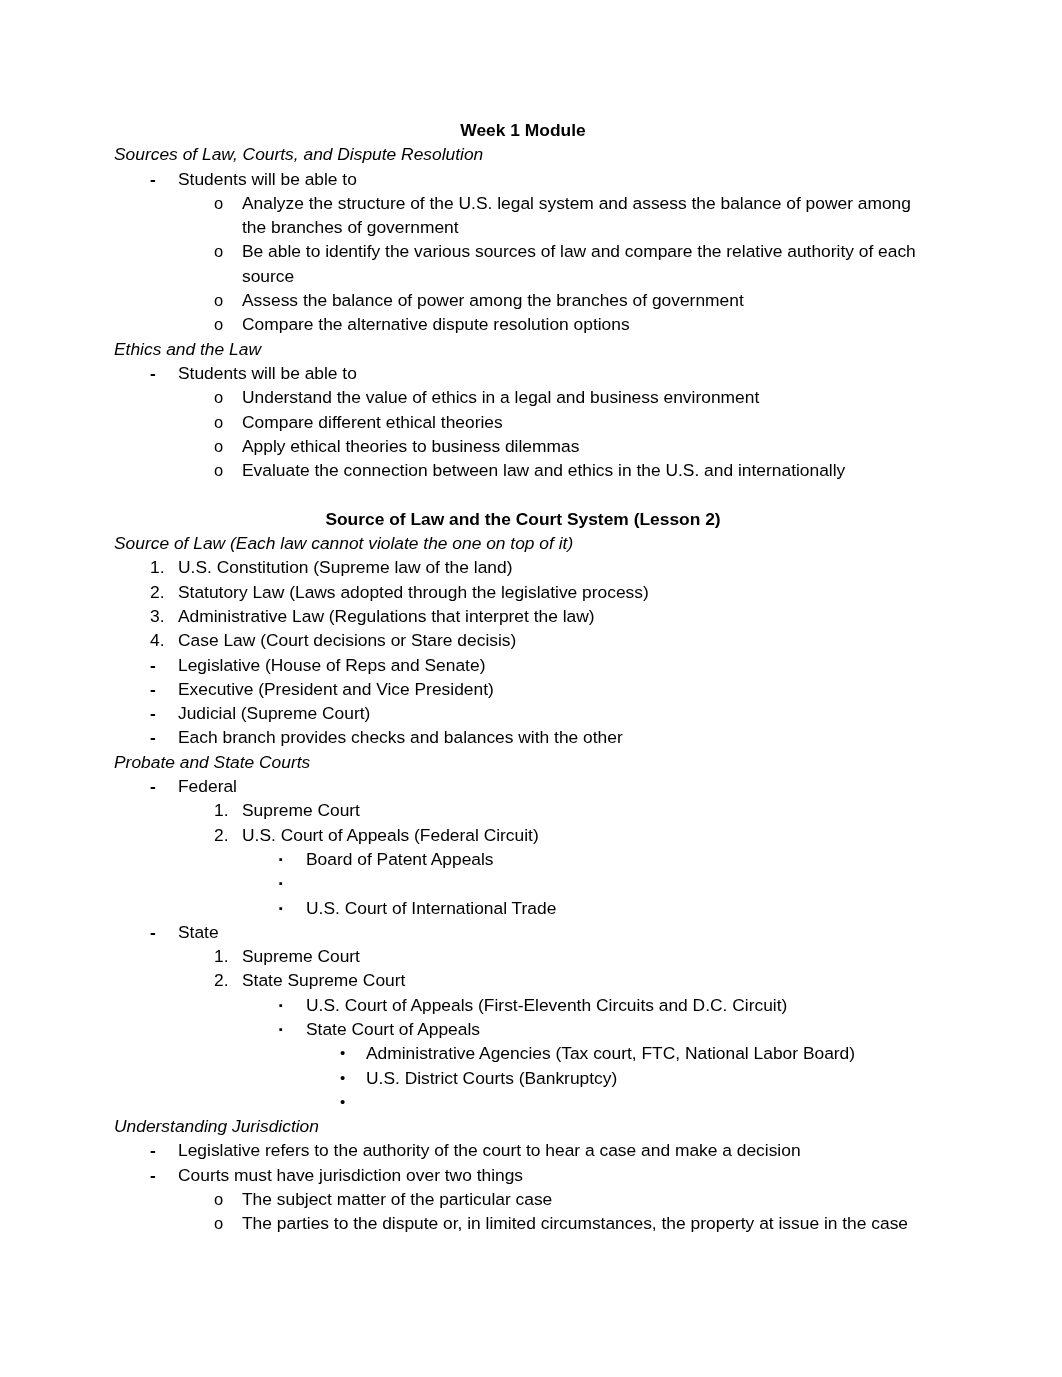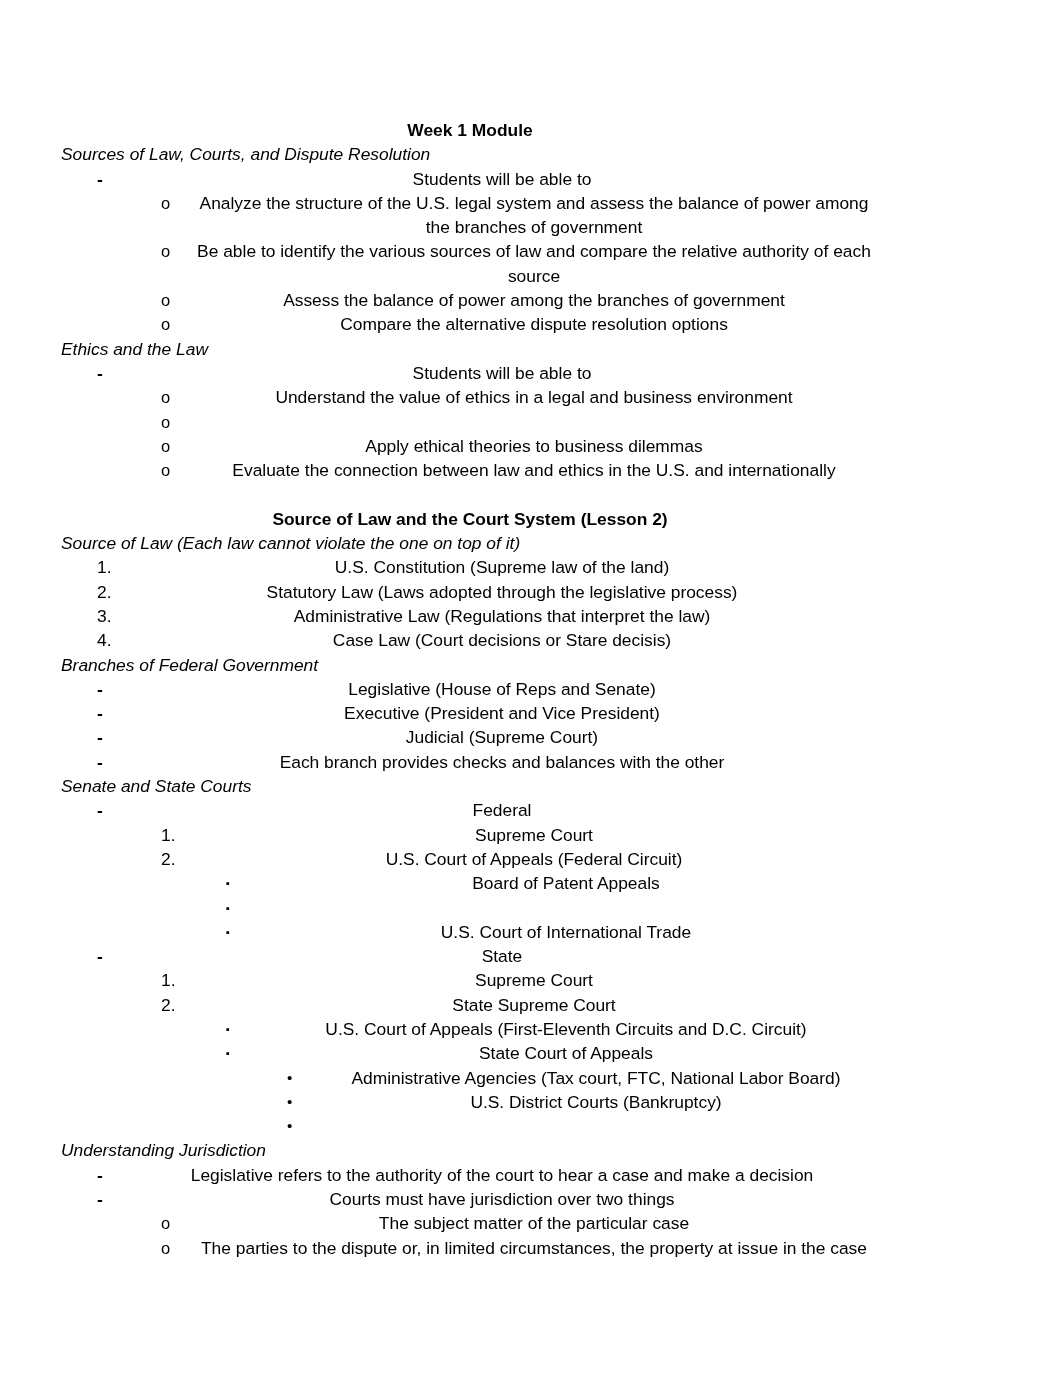--- a/index.html
+++ b/index.html
@@ -13,21 +13,21 @@
     font-family: "Liberation Sans", sans-serif;
     color: #000000;
     -webkit-font-smoothing: antialiased;
   }
   .page {
     position: relative;
     width: 1062px;
     height: 1377px;
     background: #ffffff;
     box-sizing: border-box;
-    padding: 118px 122px 0 61px;
+    padding: 118px 122px 0 114px;
   }
   .doc {
     width: 818px;
     font-size: 17.4px;
     line-height: 24.3px;
   }
   .heading {
     font-weight: bold;
     text-align: center;
     line-height: 24.3px;
@@ -46,21 +46,20 @@
   }
   .marker {
     flex: 0 0 auto;
     text-align: left;
     line-height: 24.3px;
     user-select: none;
   }
   .txt {
     flex: 1 1 auto;
     line-height: 24.3px;
-    text-align: center;
   }
   
   .lvl1 { padding-left: 36px; }
   .lvl1 > .marker { width: 28px; }
   
   .lvl2 { padding-left: 100px; }
   .lvl2 > .marker { width: 28px; }
   
   .lvl3 { padding-left: 165px; }
   .lvl3 > .marker { width: 27px; }
@@ -123,20 +122,21 @@
       <span class="marker dash-marker">-</span>
       <span class="txt">Students will be able to</span>
     </div>
 
     <div class="row lvl2">
       <span class="marker circle-marker">o</span>
       <span class="txt">Understand the value of ethics in a legal and business environment</span>
     </div>
     <div class="row lvl2">
       <span class="marker circle-marker">o</span>
+      <span class="txt">Compare different ethical theories</span>
     </div>
     <div class="row lvl2">
       <span class="marker circle-marker">o</span>
       <span class="txt">Apply ethical theories to business dilemmas</span>
     </div>
     <div class="row lvl2">
       <span class="marker circle-marker">o</span>
       <span class="txt">Evaluate the connection between law and ethics in the U.S. and internationally</span>
     </div>
 
@@ -156,40 +156,39 @@
     </div>
     <div class="row lvl1">
       <span class="marker">3.</span>
       <span class="txt">Administrative Law (Regulations that interpret the law)</span>
     </div>
     <div class="row lvl1">
       <span class="marker">4.</span>
       <span class="txt">Case Law (Court decisions or Stare decisis)</span>
     </div>
 
-    <div class="para">Branches of Federal Government</div>
 
     <div class="row lvl1">
       <span class="marker dash-marker">-</span>
       <span class="txt">Legislative (House of Reps and Senate)</span>
     </div>
     <div class="row lvl1">
       <span class="marker dash-marker">-</span>
       <span class="txt">Executive (President and Vice President)</span>
     </div>
     <div class="row lvl1">
       <span class="marker dash-marker">-</span>
       <span class="txt">Judicial (Supreme Court)</span>
     </div>
     <div class="row lvl1">
       <span class="marker dash-marker">-</span>
       <span class="txt">Each branch provides checks and balances with the other</span>
     </div>
 
-    <div class="para">Senate and State Courts</div>
+    <div class="para">Probate and State Courts</div>
 
     <div class="row lvl1">
       <span class="marker dash-marker">-</span>
       <span class="txt">Federal</span>
     </div>
     <div class="row lvl2">
       <span class="marker">1.</span>
       <span class="txt">Supreme Court</span>
     </div>
     <div class="row lvl2">

